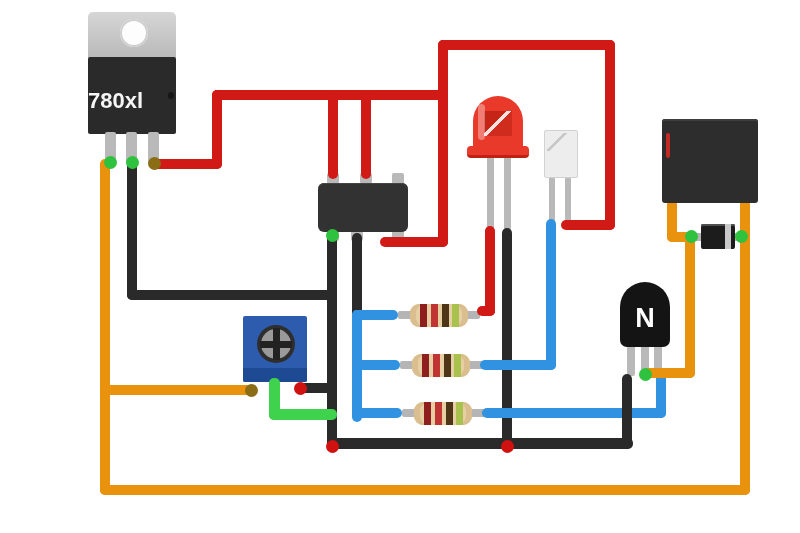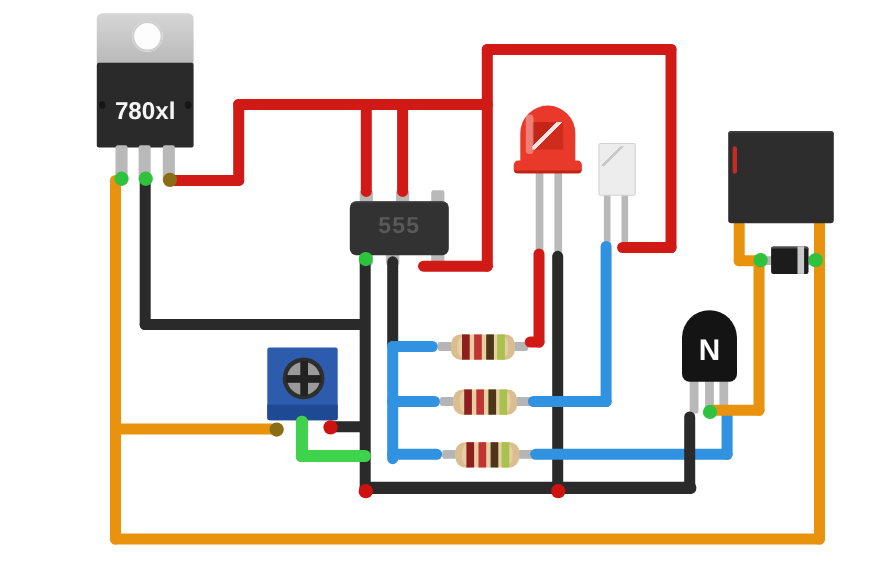--- a/index.html
+++ b/index.html
@@ -20,21 +20,21 @@
   .dot{position:absolute;width:13px;height:13px;border-radius:50%;}
   .dot-green{background:#2fc23e;}
   .dot-red{background:#cf1210;}
   .dot-olive{background:#8a6d14;}
   
   .pin{position:absolute;background:#b9b9b9;border-radius:2px;}
   
   .reg-tab{left:88px;top:12px;width:88px;height:46px;background:linear-gradient(#d6d6d6,#b9b9b9);border-radius:5px 5px 0 0;}
   .reg-hole{left:120px;top:19px;width:28px;height:28px;background:#fdfdfd;border-radius:50%;box-shadow:inset 0 0 0 2px #cfcfcf;}
   .reg-body{left:88px;top:57px;width:88px;height:77px;background:#2a2a2a;border-radius:2px;}
-  .reg-label{left:88px;top:88px;width:88px;text-align:center;color:#f5f5f5;font-size:22px;font-weight:bold;}
+  .reg-label{left:88px;top:88px;width:88px;color:#f5f5f5;font-size:22px;font-weight:bold;}
   .reg-notch{position:absolute;width:6px;height:7px;background:#161616;border-radius:50%;}
   
   .ic-body{left:318px;top:183px;width:90px;height:49px;background:#323232;border-radius:6px;box-shadow:inset 0 1px 0 #454545;}
   .ic-label{left:318px;top:194px;width:90px;text-align:center;color:#595959;font-size:21px;font-weight:bold;letter-spacing:1px;}
   
   .res-body{position:absolute;width:58px;height:23px;background:#e7cfa4;border-radius:9px;box-shadow:inset 6px 0 0 #dbbe8f, inset -6px 0 0 #dbbe8f;}
   .band{position:absolute;width:7px;height:23px;}
   .b1{background:#8f1f1f;} .b2{background:#c03434;} .b3{background:#4f3517;} .b4{background:#a9c24e;}
   .lead{position:absolute;background:#b5b5b5;height:8px;border-radius:2px;}
   
@@ -172,21 +172,20 @@
 
   <div class="abs led-dome"></div>
   <div class="abs led-reflector"></div>
   <div class="abs led-shine"></div>
   <div class="abs led-flange"></div>
 
   <div class="abs wled-body"></div>
   <div class="abs wled-tri"></div>
 
   <div class="abs ic-body"></div>
-  <div class="abs ic-label">555</div>
 
   <div class="abs relay-body"></div>
   <div class="abs relay-mark"></div>
 
   <div class="lead" style="left:693px;top:233px;width:12px;"></div>
   <div class="lead" style="left:729px;top:233px;width:16px;"></div>
   <div class="abs diode-body"></div>
   <div class="abs diode-stripe"></div>
 
   <div class="dot dot-green" style="left:104px;top:156px;"></div>

